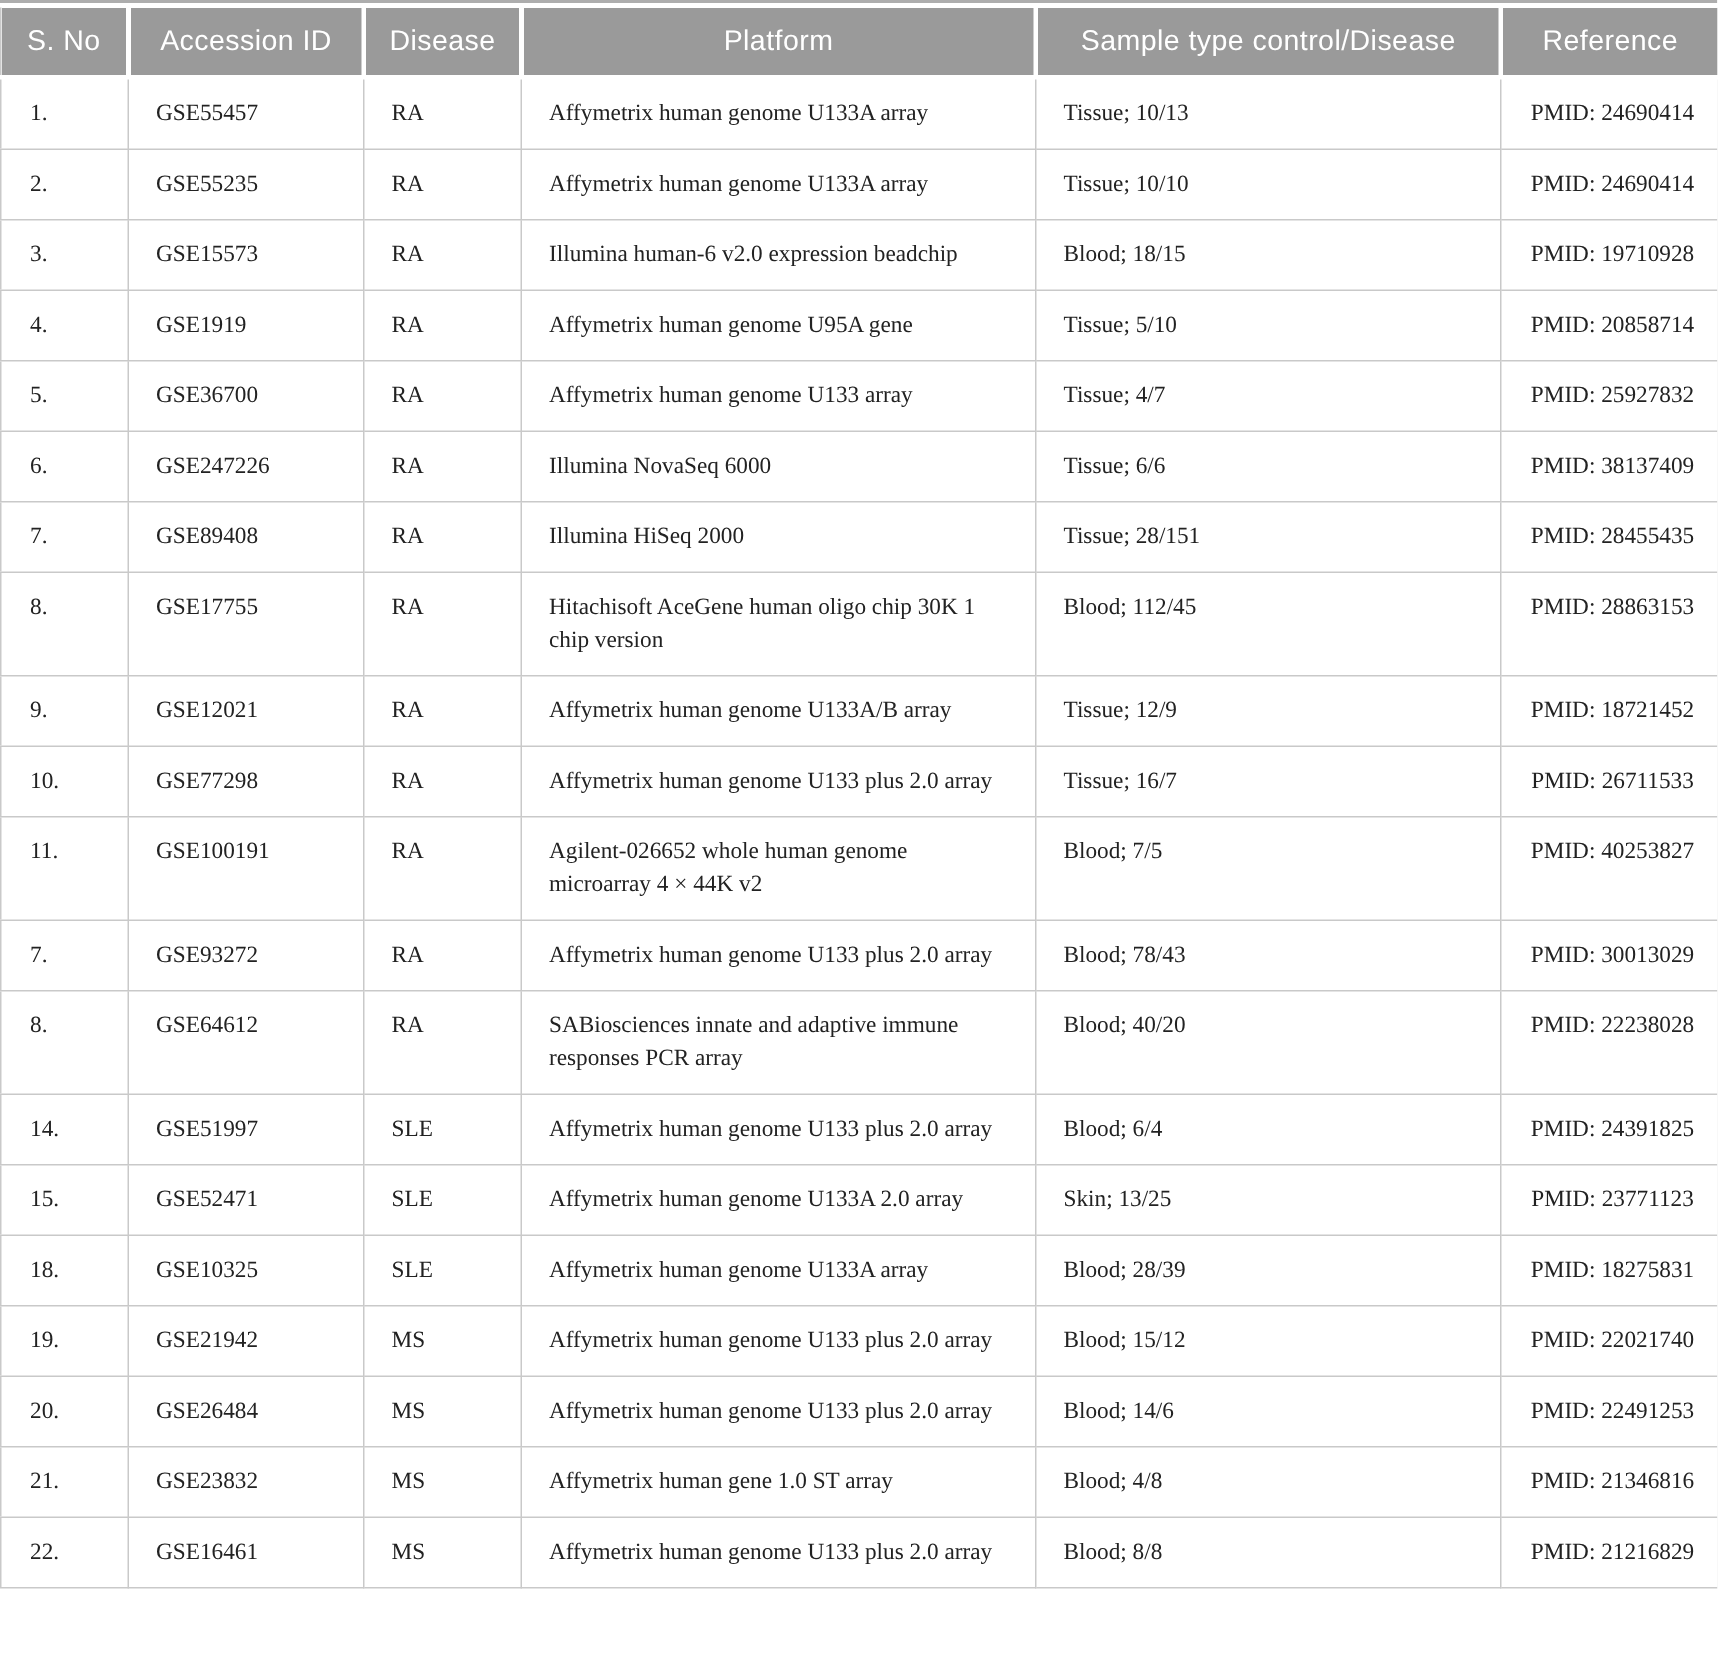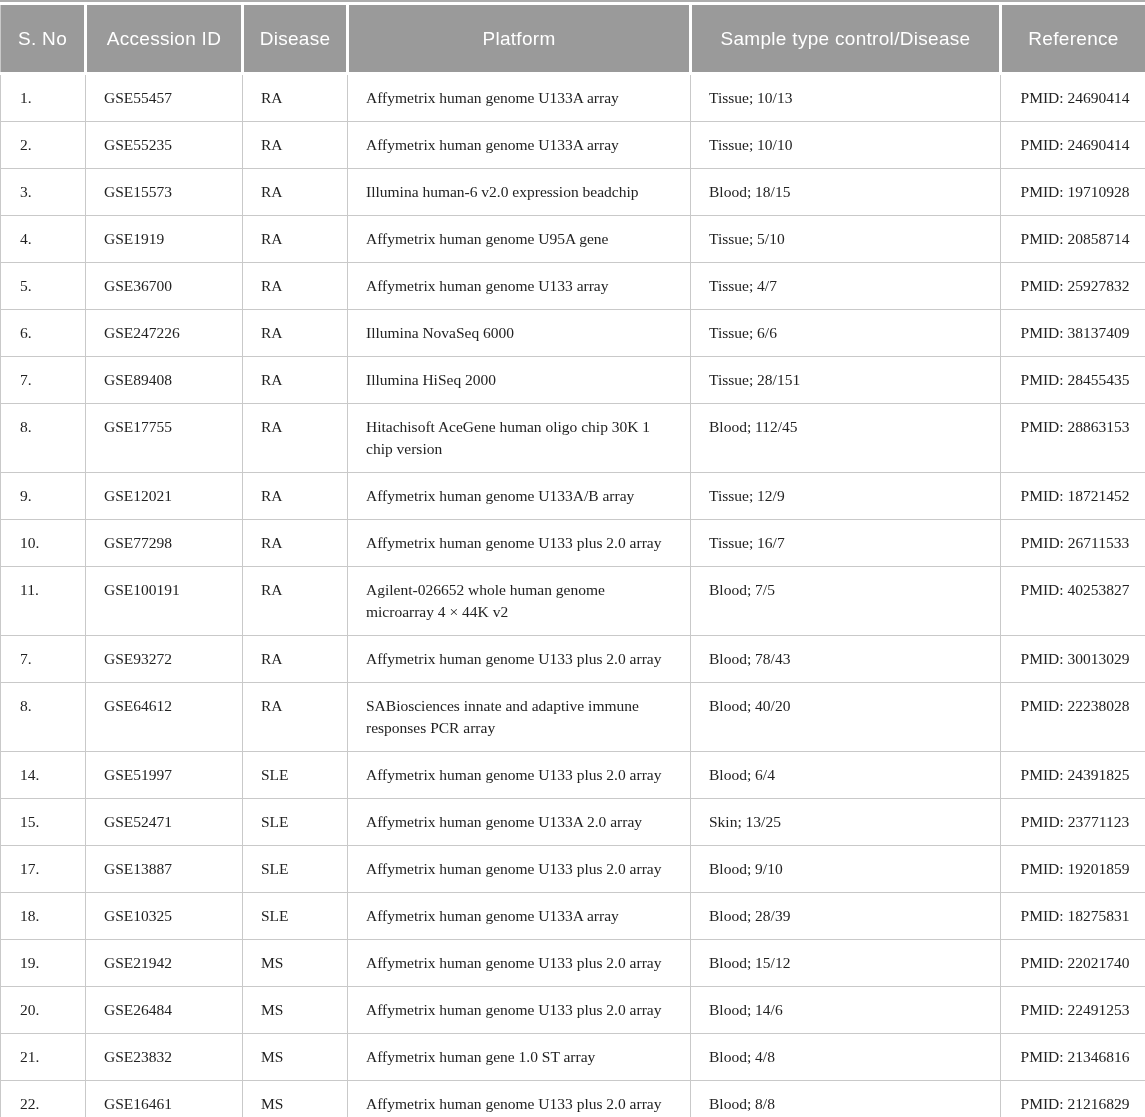--- a/index.html
+++ b/index.html
@@ -29,21 +29,21 @@
   }
   thead th {
     background: #9a9a9a;
     color: #ffffff;
     font-family: "Liberation Sans", sans-serif;
     font-size: 19px;
     font-weight: 400;
     letter-spacing: 0.3px;
     text-align: center;
     height: 39px;
-    padding: 14px 4px;
+    padding: 3px 4px;
     border-left: 3px solid #ffffff;
     border-bottom: 3px solid #ffffff;
     white-space: nowrap;
     overflow: hidden;
   }
   thead th:first-child {
     border-left: none;
   }
   tbody td {
     font-family: "Liberation Serif", serif;
@@ -205,28 +205,20 @@
         </tr>
         <tr>
           <td class="col-sno">15.</td>
           <td class="col-accession">GSE52471</td>
           <td class="col-disease">SLE</td>
           <td class="col-platform">Affymetrix human genome U133A 2.0 array</td>
           <td class="col-sample">Skin; 13/25</td>
           <td class="col-reference">PMID: 23771123</td>
         </tr>
         <tr>
-          <td class="col-sno">17.</td>
-          <td class="col-accession">GSE13887</td>
-          <td class="col-disease">SLE</td>
-          <td class="col-platform">Affymetrix human genome U133 plus 2.0 array</td>
-          <td class="col-sample">Blood; 9/10</td>
-          <td class="col-reference">PMID: 19201859</td>
-        </tr>
-        <tr>
           <td class="col-sno">18.</td>
           <td class="col-accession">GSE10325</td>
           <td class="col-disease">SLE</td>
           <td class="col-platform">Affymetrix human genome U133A array</td>
           <td class="col-sample">Blood; 28/39</td>
           <td class="col-reference">PMID: 18275831</td>
         </tr>
         <tr>
           <td class="col-sno">19.</td>
           <td class="col-accession">GSE21942</td>

